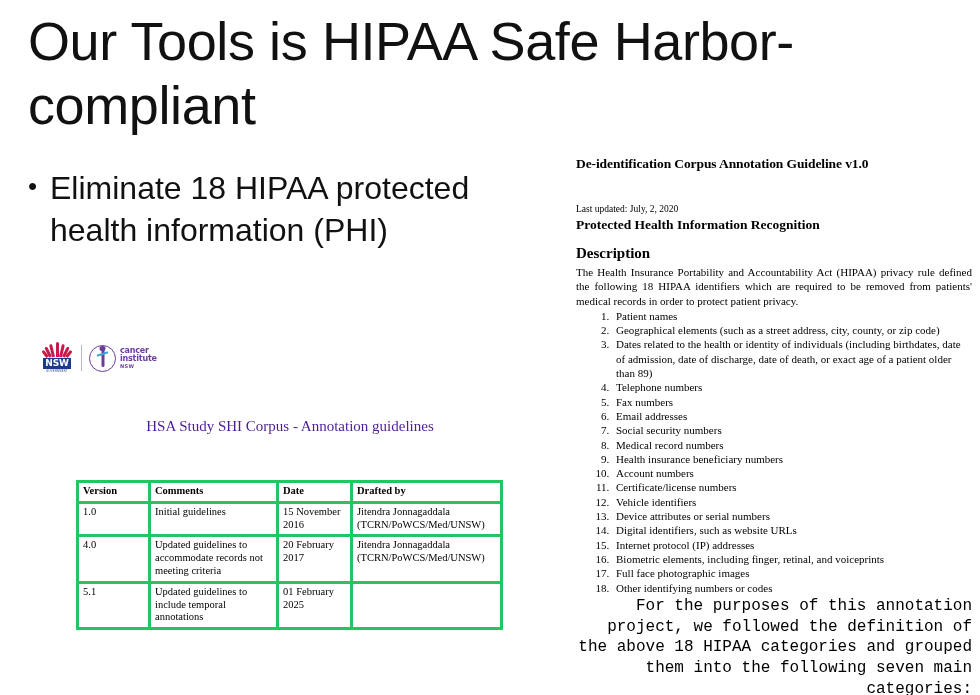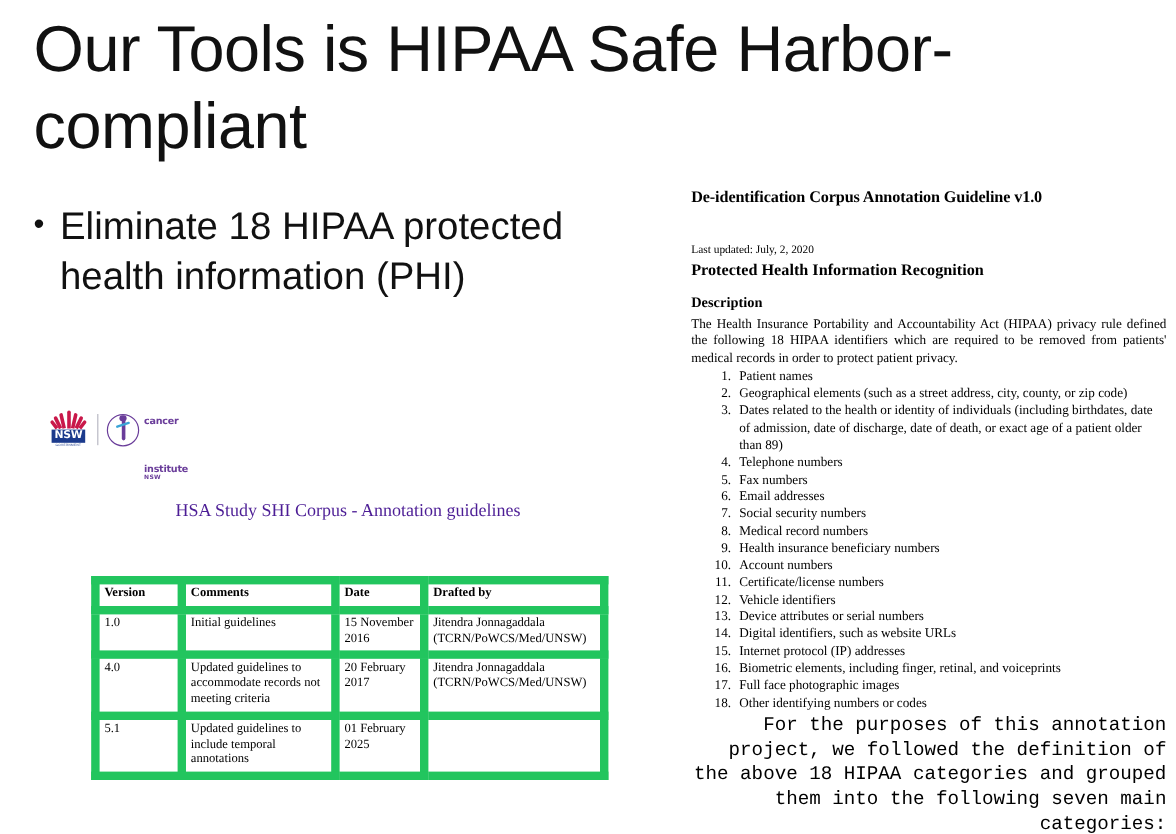--- a/index.html
+++ b/index.html
@@ -207,21 +207,21 @@
   }
   .ci-text {
     margin-left: 4px;
     line-height: 1.02;
     font-family: "DejaVu Sans", sans-serif;
     font-weight: 700;
   }
   .ci-text span {
     display: block;
   }
-  .ci-l1, .ci-l2 { font-size: 8px; color: #6a3d9a; letter-spacing: -0.2px; margin-top: 32px; }
+  .ci-l1, .ci-l2 { font-size: 8px; color: #6a3d9a; letter-spacing: -0.2px; }
   .ci-l3 { font-size: 5px; color: #6a3d9a; letter-spacing: 0.3px; }
 
   
   .doc-caption {
     position: absolute;
     left: 75px;
     top: 418px;
     width: 430px;
     text-align: center;
     font-family: "Liberation Serif", serif;
@@ -237,21 +237,21 @@
     width: 424px;
     border-collapse: collapse;
     font-family: "Liberation Serif", serif;
     font-size: 10.5px;
     line-height: 1.22;
     color: #000000;
     table-layout: fixed;
   }
   .version-table th,
   .version-table td {
-    border: 7px solid #22c55e;
+    border: 3px solid #22c55e;
     padding: 2px 4px 3px 4px;
     vertical-align: top;
     text-align: left;
     word-wrap: break-word;
     overflow-wrap: anywhere;
   }
   .version-table th {
     font-weight: 700;
   }
   .col-version { width: 72px; }
@@ -277,21 +277,21 @@
     margin-top: 32px;
     font-size: 9.5px;
   }
   .doc-h1 {
     margin-top: 3px;
     font-size: 13.5px;
     font-weight: 700;
   }
   .doc-h2 {
     margin-top: 12px;
-    font-size: 12px;
+    font-size: 15px;
     font-weight: 700;
   }
   .doc-para {
     margin-top: 3px;
     font-size: 11px;
     line-height: 1.30;
     text-align: justify;
   }
   .doc-para-plain {
     margin-top: 1px;

